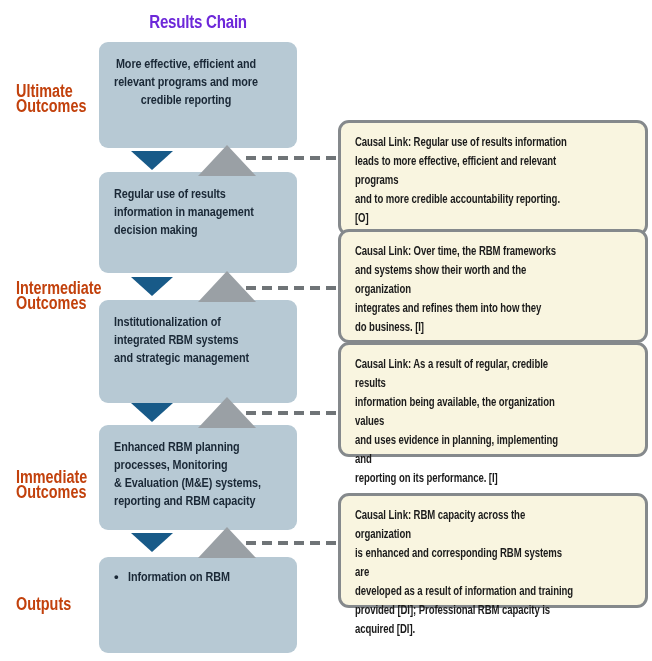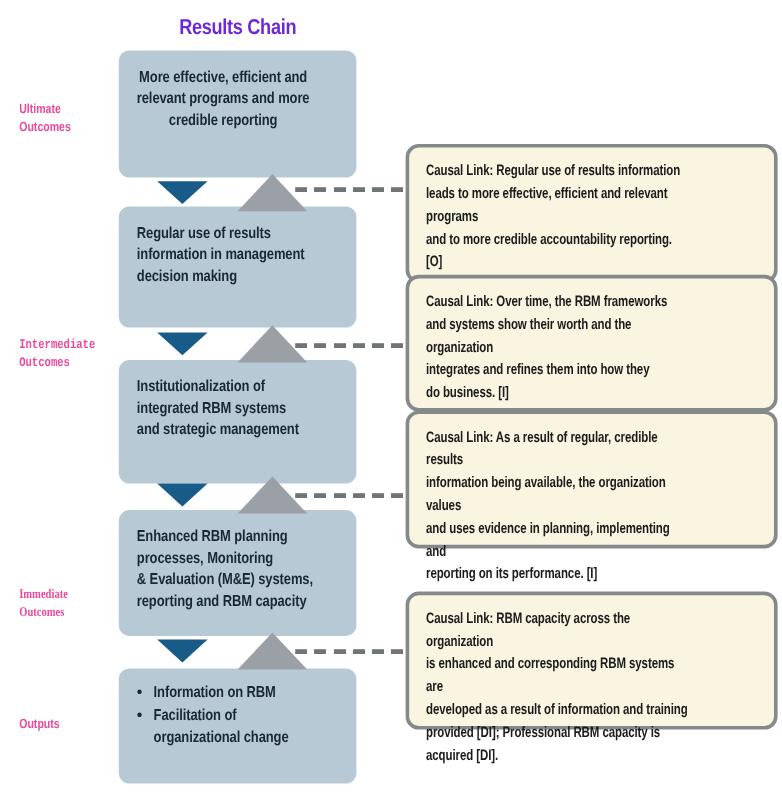--- a/index.html
+++ b/index.html
@@ -34,28 +34,28 @@
     letter-spacing: -0.3px;
   }
   #header-left  { left: 99px;  width: 198px; }
   #header-right { left: 338px; width: 310px; }
 
   
   .stage-label {
     position: absolute;
     left: 16px;
     width: 95px;
-    font-size: 11px;
-    font-weight: bold;
-    color: #ec4899;
+    font-size: 18px;
+    font-weight: bold;
+    color: #c2410c;
     line-height: 15px;
   }
   #stage-0 { top: 84px; }
-  #stage-1 { top: 281px; font-family: Liberation Mono, monospace; }
-  #stage-2 { top: 488px; font-family: Liberation Serif, serif; }
+  #stage-1 { top: 281px; }
+  #stage-2 { top: 470px; }
   #stage-3 { top: 597px; }
 
   
   .chain-box {
     position: absolute;
     left: 99px;
     width: 198px;
     background: var(--chain-box-fill, #b7c9d4);
     border-radius: 9px;
     box-sizing: border-box;
@@ -212,24 +212,20 @@
       <span class="cond sx82">Institutionalization of
 integrated RBM systems
 and strategic management</span>
     </div>
   </div>
   <div id="chain-4" class="chain-box">
     <div class="bullets">
       <div class="bullet-item">
         <span class="cond sx82">Information on RBM</span>
       </div>
-      <div class="bullet-item">
-        <span class="cond sx82">Facilitation of
-organizational change</span>
-      </div>
     </div>
   </div>
 
   <div id="trans-0" class="transition">
     <div class="down-arrow"></div>
     <div class="up-arrow"></div>
     <div class="dash"></div>
   </div>
   <div id="trans-1" class="transition">
     <div class="down-arrow"></div>

